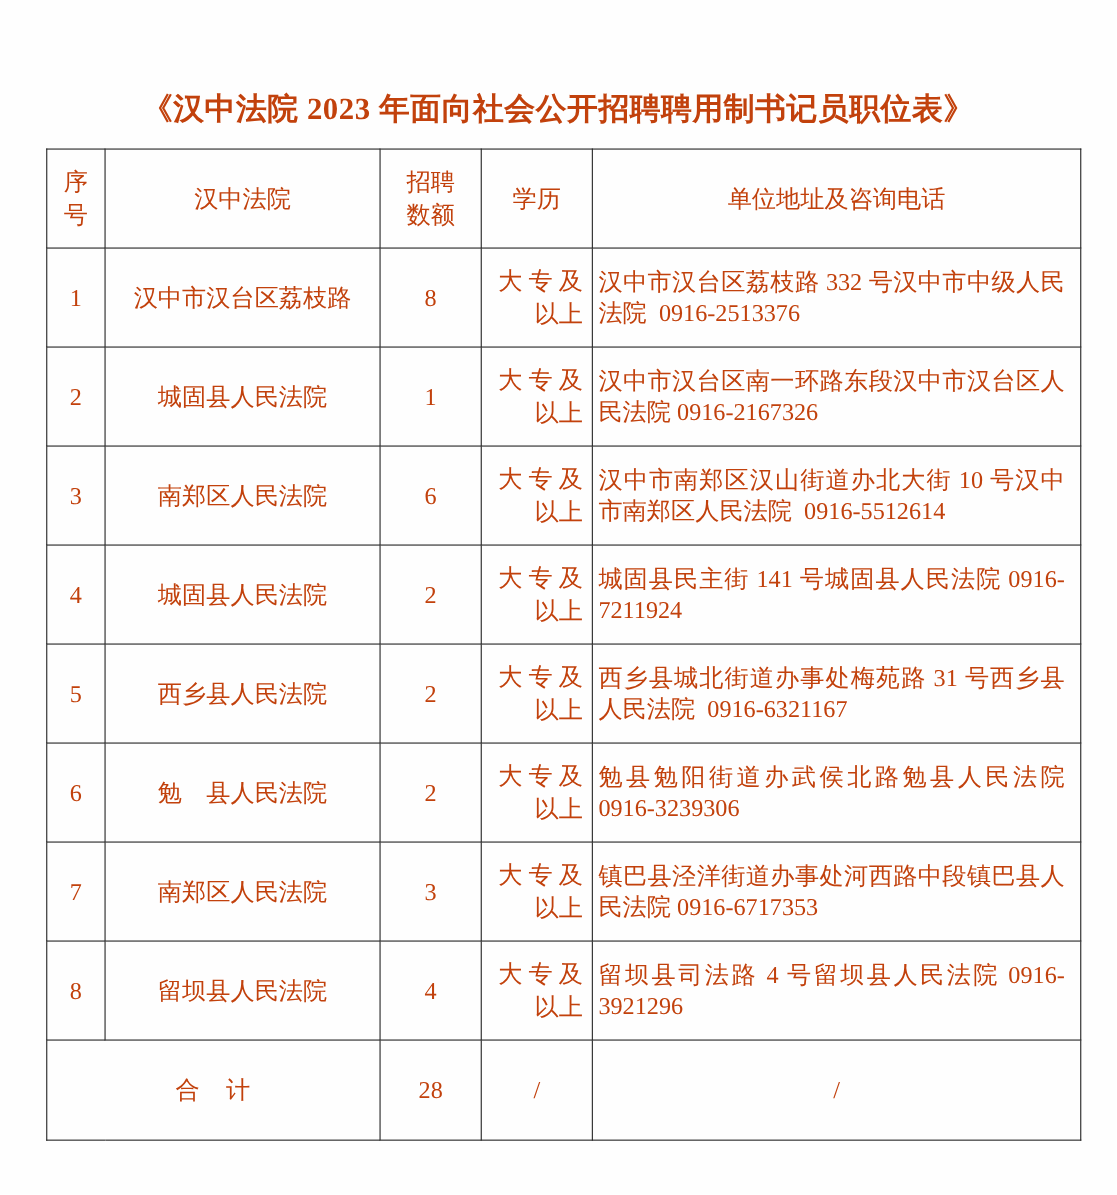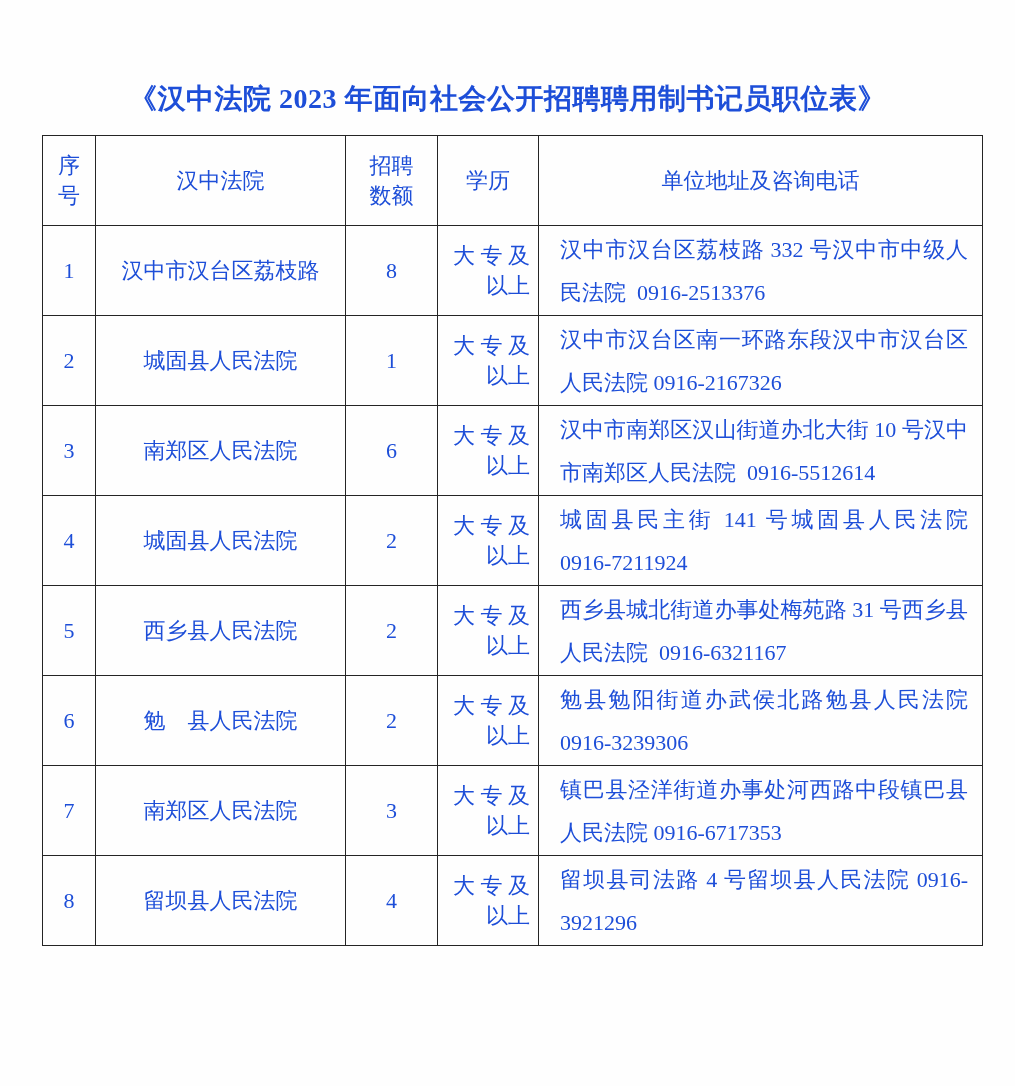--- a/index.html
+++ b/index.html
@@ -6,21 +6,21 @@
     margin: 0;
     padding: 0;
     background: #ffffff;
   }
   .page {
     position: relative;
     width: 1015px;
     height: 1086px;
     background: #fefefe;
     font-family: "Liberation Serif", "DejaVu Serif", serif;
-    color: #1d4ed8;
+    color: #c2410c;
     overflow: hidden;
   }
   .doc-title {
     position: absolute;
     top: 80px;
     left: 0;
     width: 100%;
     margin: 0;
     text-align: center;
     font-size: 28px;
@@ -57,22 +57,22 @@
     text-align: center;
   }
   td.c-edu {
     text-align: right;
     padding: 0 8px 0 10px;
     line-height: 30px;
     white-space: pre-line;
   }
   td.c-addr {
     text-align: justify;
-    padding: 0 14px 0 21px;
-    line-height: 43px;
+    padding: 0 14px 0 5px;
+    line-height: 28px;
     white-space: pre-wrap;
   }
   td.c-slash {
     text-align: center;
   }
   td.c-total-label {
     text-align: center;
     letter-spacing: 1px;
   }
 </style>
@@ -168,16 +168,22 @@
 
     <tr class="data">
       <td class="c-no">8</td>
       <td class="c-unit">留坝县人民法院</td>
       <td class="c-quota">4</td>
       <td class="c-edu">大 专 及
 以上</td>
       <td class="c-addr">留坝县司法路 4 号留坝县人民法院 0916-3921296</td>
     </tr>
 
+    <tr class="total">
+      <td class="c-total-label" colspan="2">合　计</td>
+      <td class="c-quota">28</td>
+      <td class="c-slash">/</td>
+      <td class="c-slash">/</td>
+    </tr>
   </tbody>
     </table>
 
 </div>
 
 </body></html>

